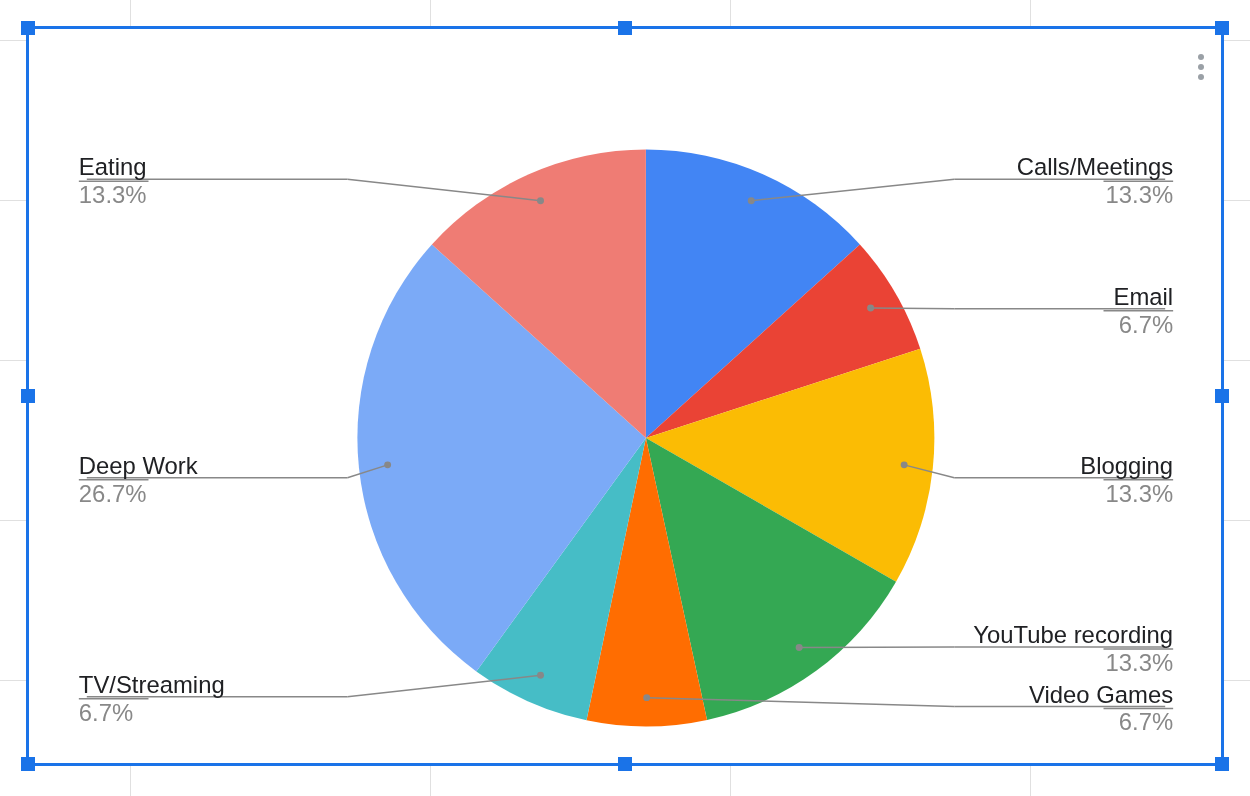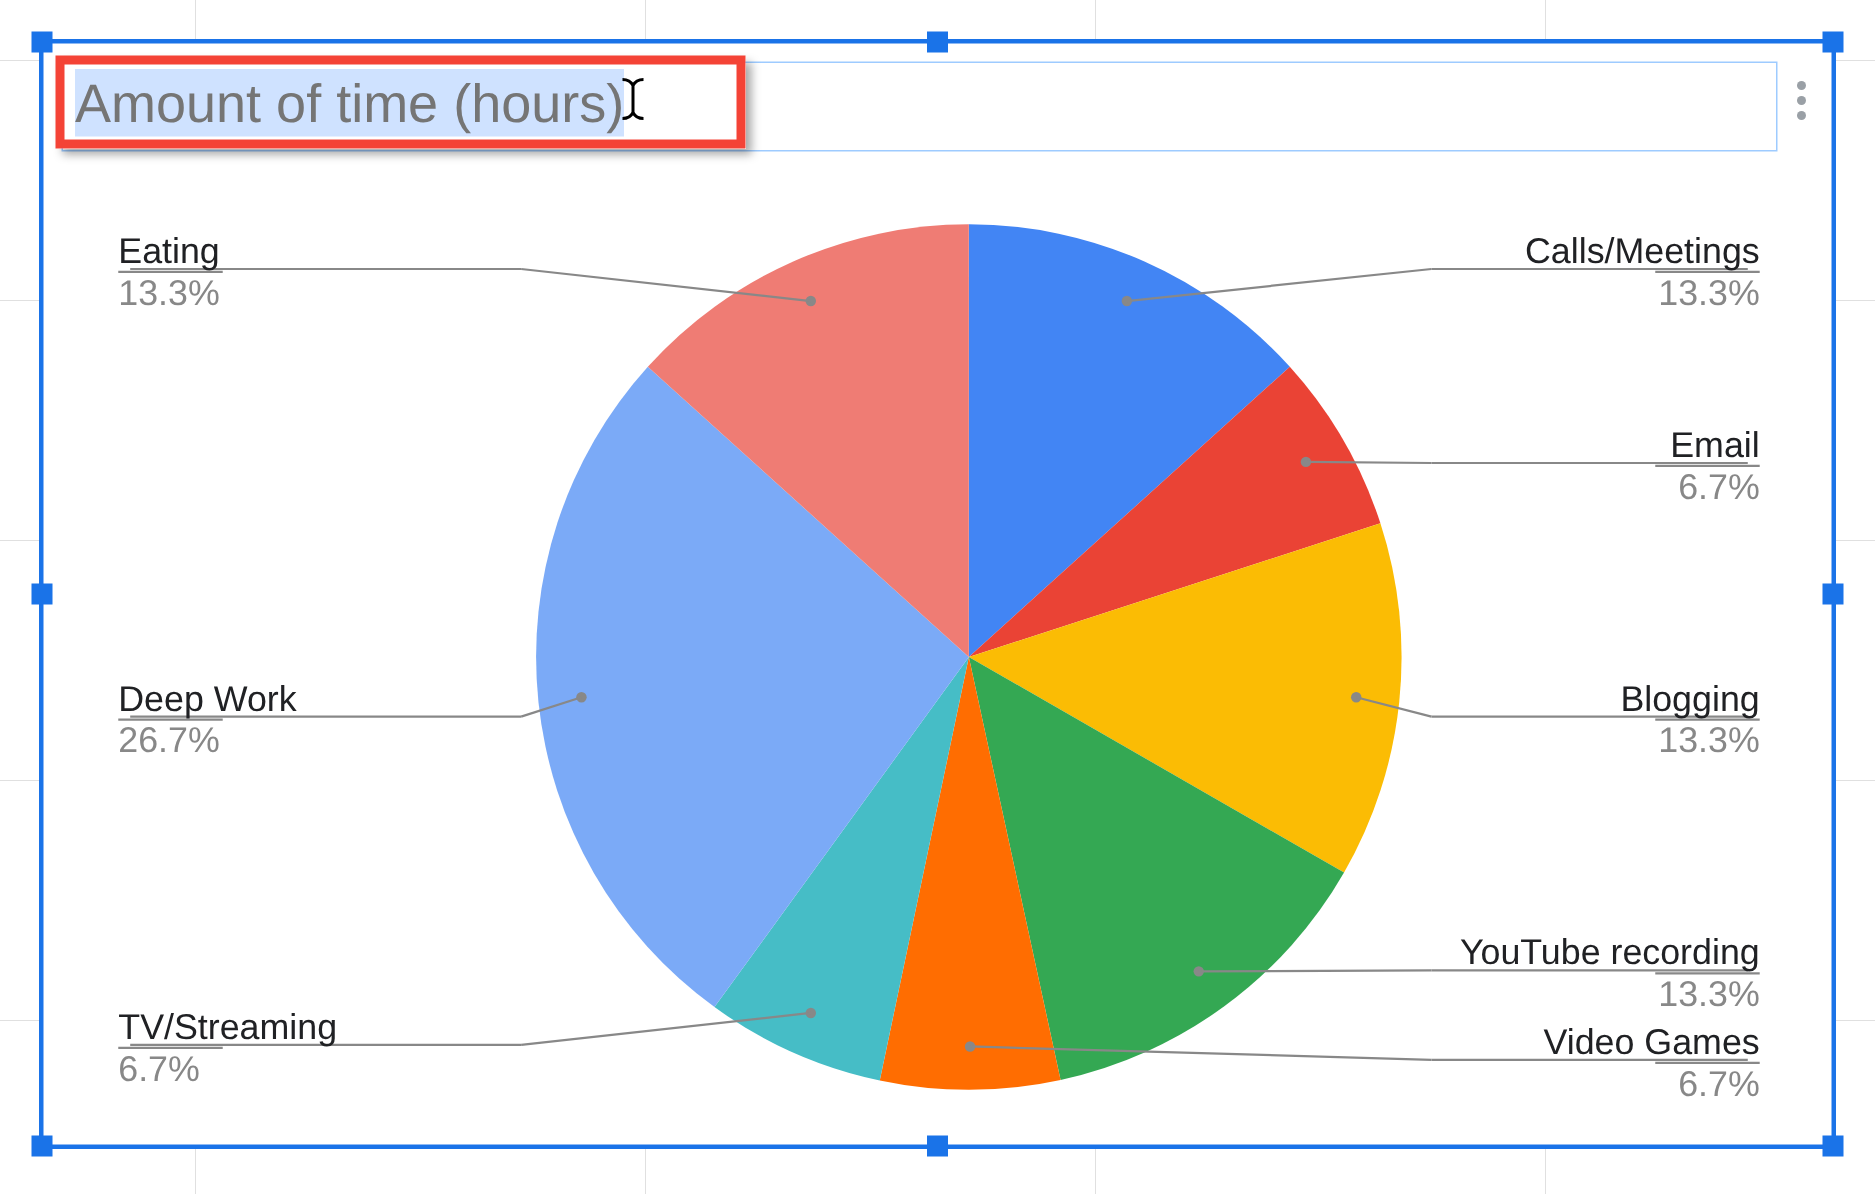--- a/index.html
+++ b/index.html
@@ -143,29 +143,20 @@
   <div class="handle bm"></div>
   <div class="handle ml"></div>
   <div class="handle mr"></div>
 
   <div class="kebab">
     <span></span>
       <span></span>
       <span></span>
   </div>
 
-  <div class="title-wrap">
-    <div class="title-highlight"></div>
-    <div class="title-input">
-      <span class="title-text">Amount of time (hours)</span>
-    </div>
-    <svg class="cursor-icon" width="22" height="30" viewBox="0 0 22 30">
-      <path d="M4 2 Q9 2 11 6 Q13 2 18 2 M11 6 L11 24 M4 28 Q9 28 11 24 Q13 28 18 28" stroke="#000" stroke-width="2" fill="none"></path>
-    </svg>
-  </div>
 
   <div class="chart-body">
     <svg viewBox="0 0 1158 636" id="pie-svg">
         <path d="M 600 320 L 600 30 A 290 290 0 0 1 815.1051140942344 125.5011828043512 Z" fill="#4285f4"></path>
         <path d="M 600 320 L 815.1051140942344 125.5011828043512 A 290 290 0 0 1 875.8063897255945 230.38507163126528 Z" fill="#ea4335"></path>
         <path d="M 600 320 L 875.8063897255945 230.38507163126528 A 290 290 0 0 1 851.4505033377021 464.47368054845236 Z" fill="#fbbc04"></path>
         <path d="M 600 320 L 851.4505033377021 464.47368054845236 A 290 290 0 0 1 661.4820618773958 603.407755834776 Z" fill="#34a853"></path>
         <path d="M 600 320 L 661.4820618773958 603.407755834776 A 290 290 0 0 1 540.2998434567344 603.7884622543869 Z" fill="#ff6d01"></path>
         <path d="M 600 320 L 540.2998434567344 603.7884622543869 A 290 290 0 0 1 429.54227683518286 554.6149283687348 Z" fill="#46bdc6"></path>
         <path d="M 600 320 L 429.54227683518286 554.6149283687348 A 290 290 0 0 1 384.8948859057656 125.50118280435123 Z" fill="#7baaf7"></path>

